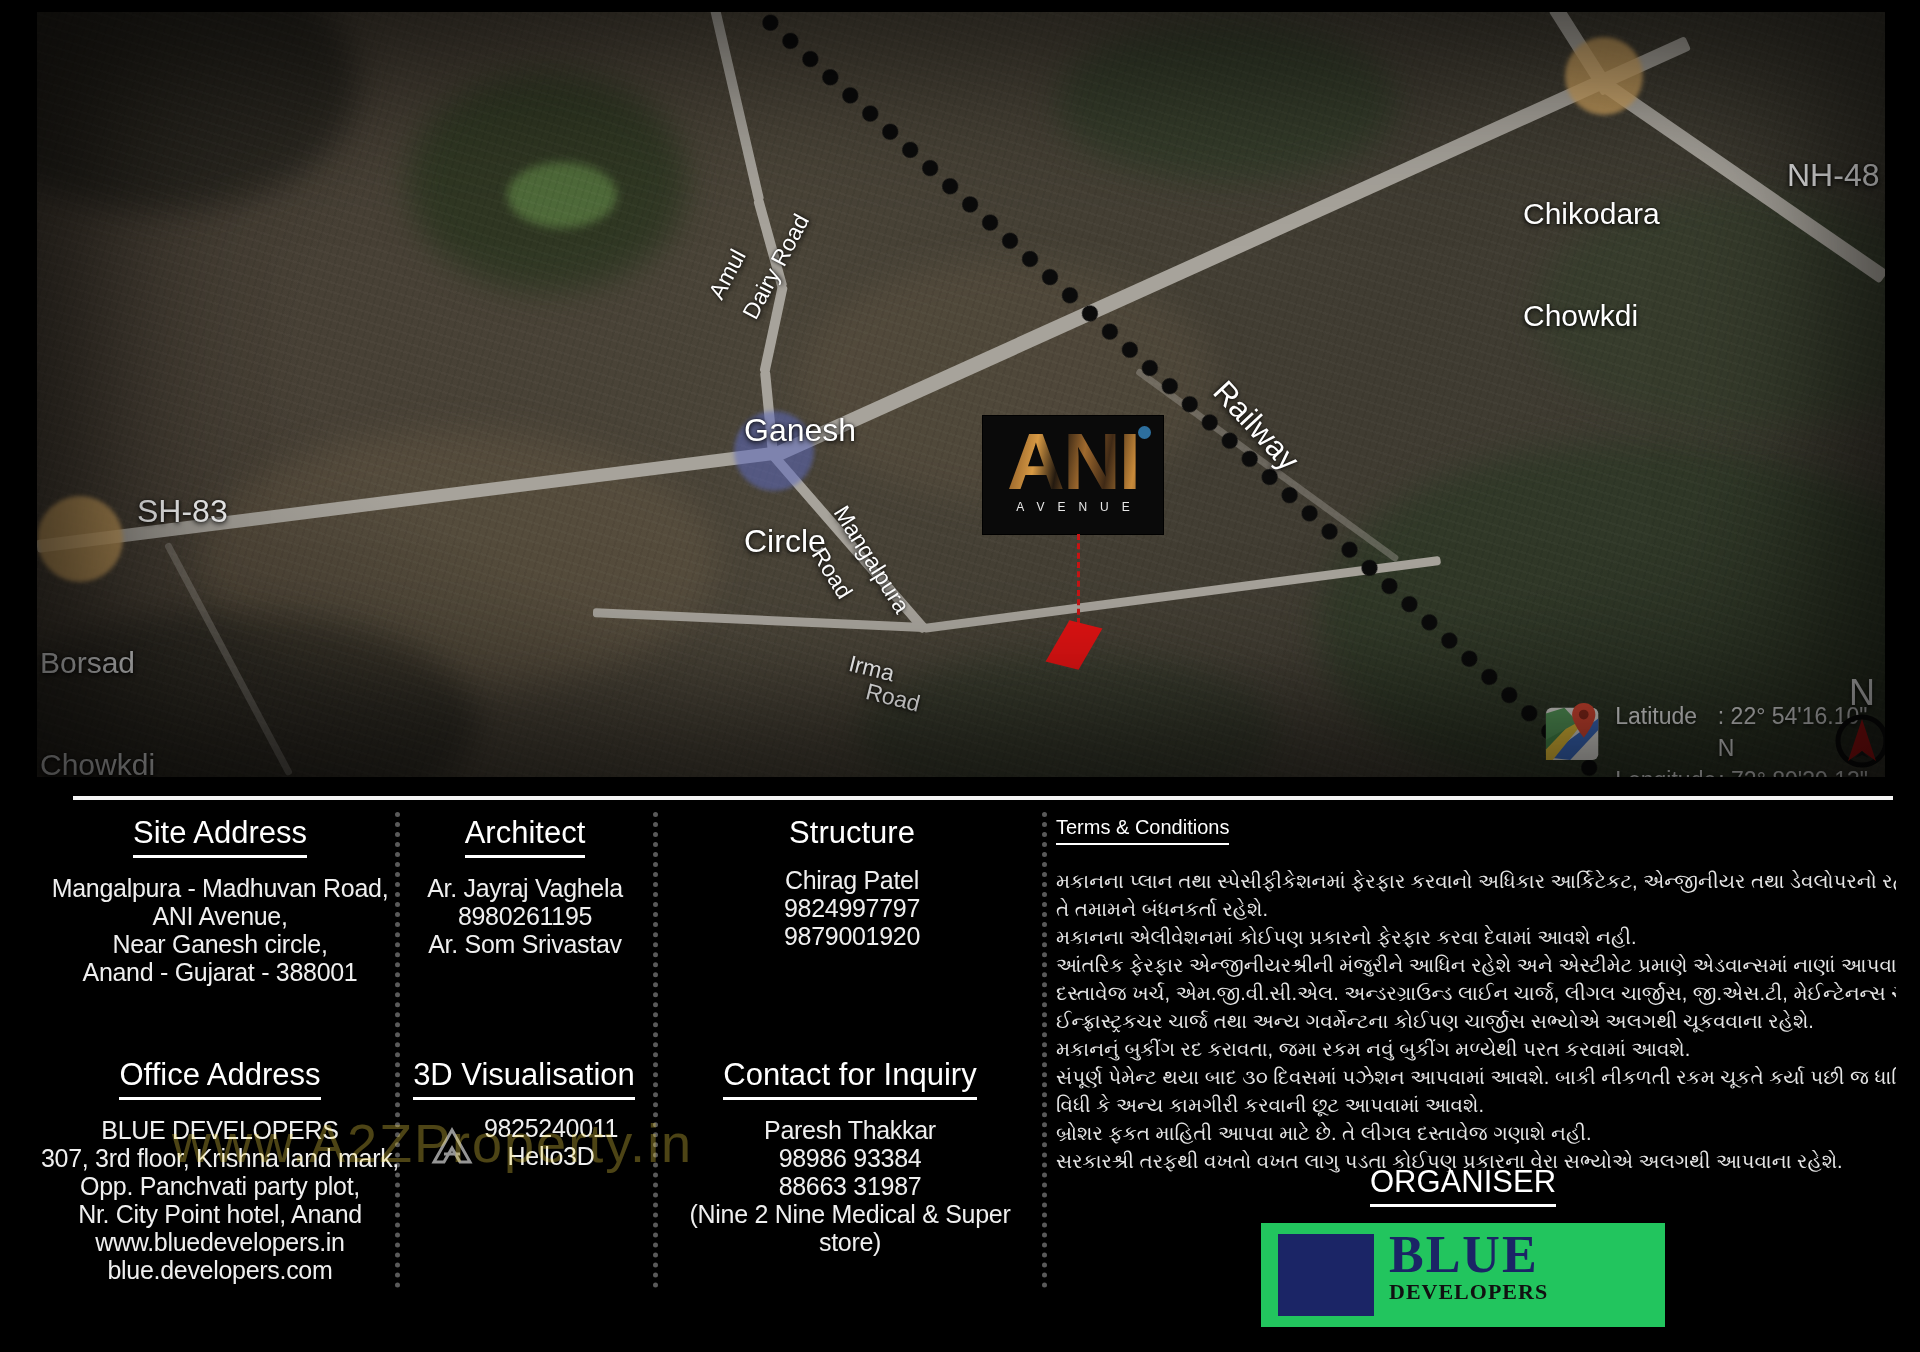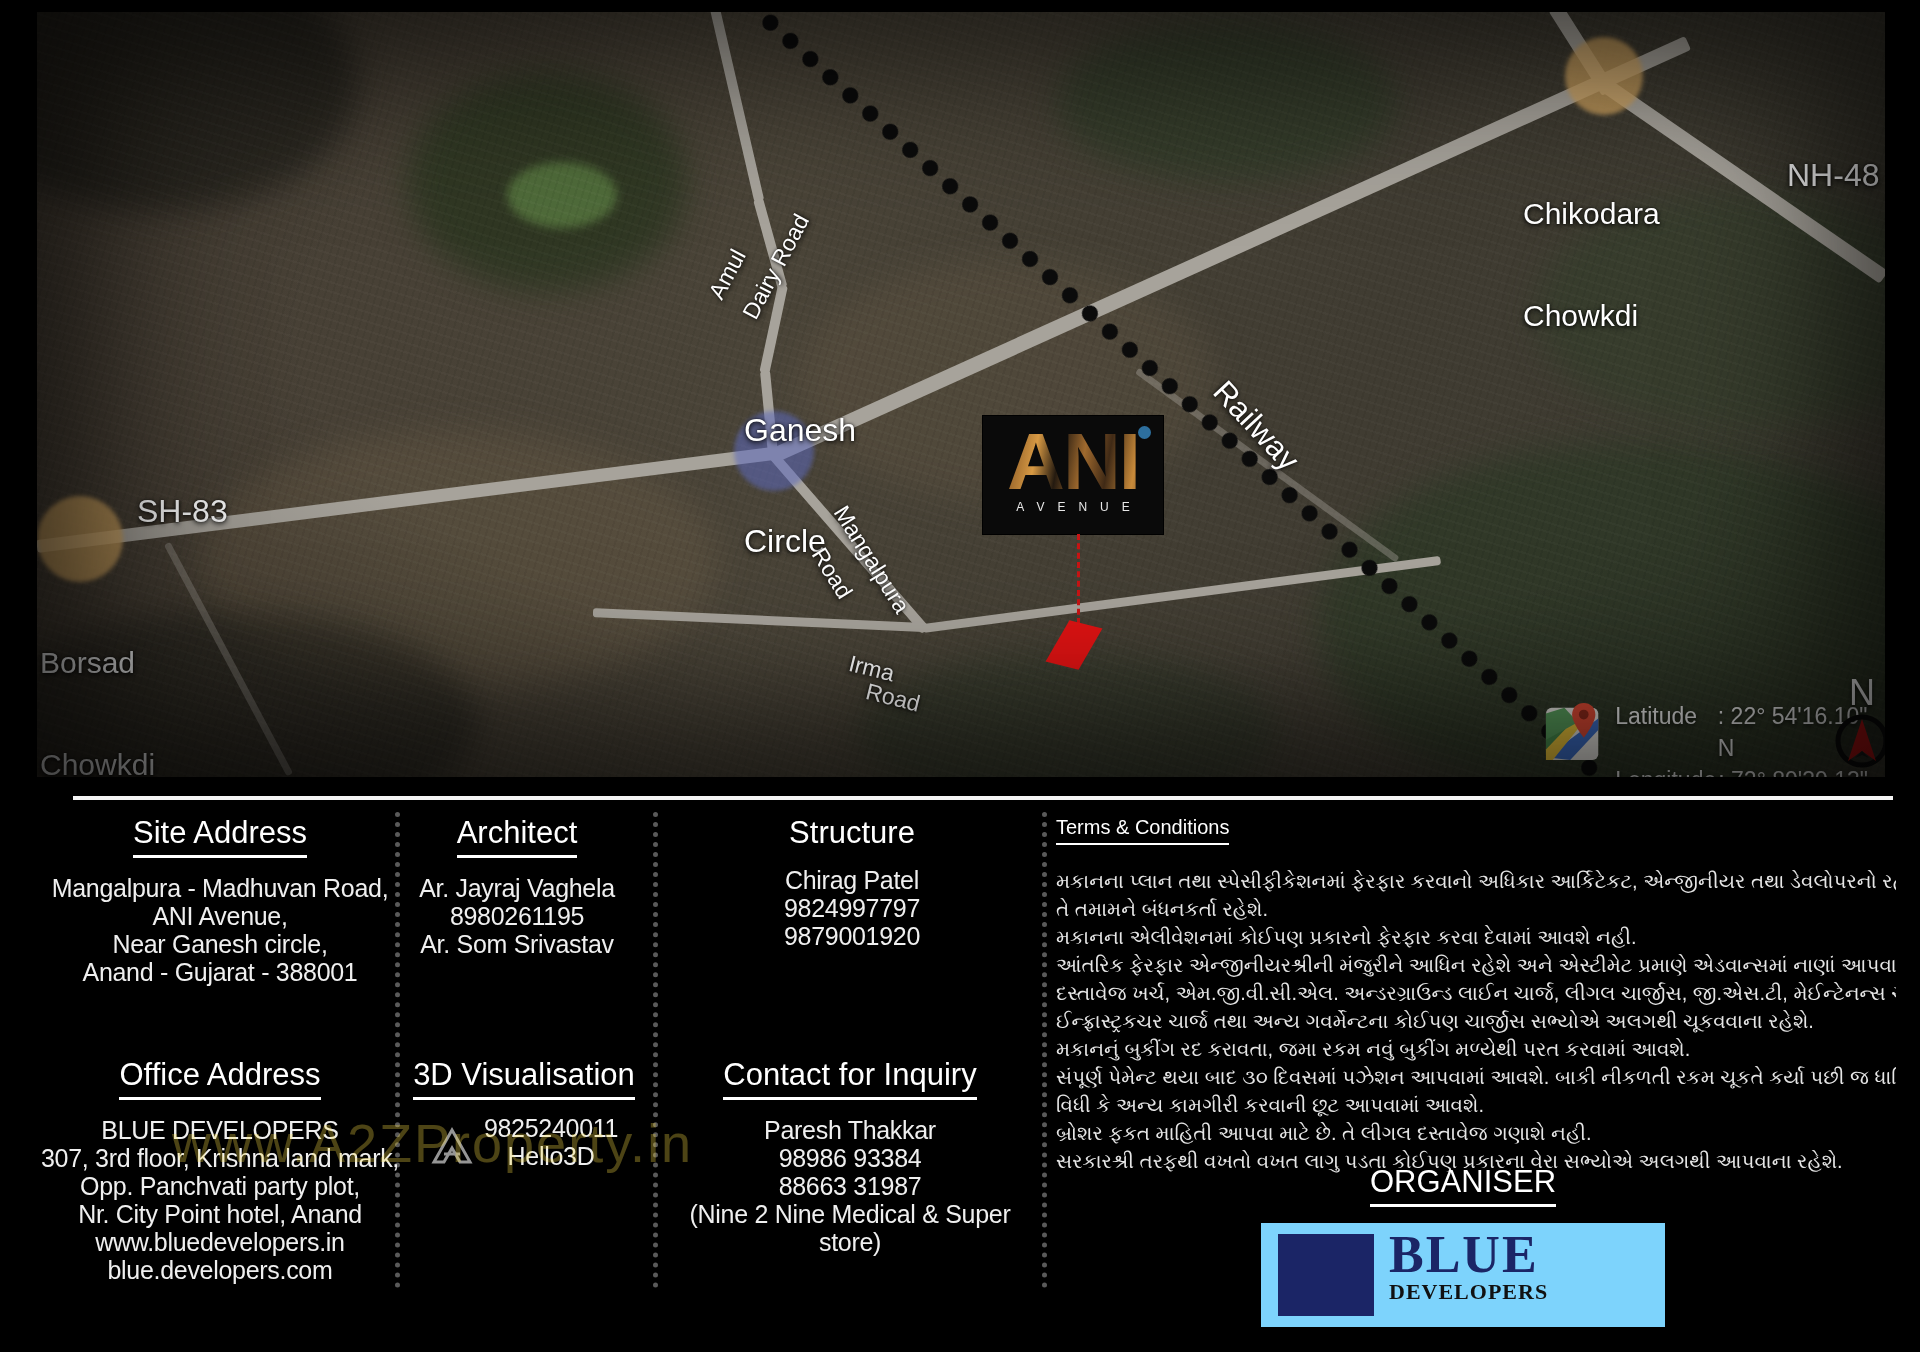--- a/index.html
+++ b/index.html
@@ -72,35 +72,35 @@
   .vdiv{position:absolute;top:812px;height:476px;width:0;border-left:5px dotted #5a5a5a;}
   .vd1{left:395px;} .vd2{left:653px;} .vd3{left:1042px;}
 
   .sec{position:absolute;text-align:center;}
   .col-h{color:#fff;font-size:31px;line-height:34px;}
   .uh{display:inline-block;border-bottom:3px solid #fff;padding-bottom:5px;}
   .col-lines{margin-top:16px;}
   .col-line{color:#efefef;font-size:25px;line-height:28px;letter-spacing:-.3px;}
   .s-site{left:30px;top:816px;width:380px;}
   .s-office{left:30px;top:1058px;width:380px;}
-  .s-architect{left:392px;top:816px;width:250px;}
+  .s-architect{left:400px;top:816px;width:250px;}
   .s-3d{left:398px;top:1058px;width:252px;}
   .s-structure{left:663px;top:816px;width:378px;}
   .s-contact{left:658px;top:1058px;width:384px;}
   .row3d{display:flex;align-items:flex-end;justify-content:center;gap:10px;margin-top:14px;}
   .h3dlogo{width:44px;height:44px;opacity:.8;}
 
   .s-terms{left:1056px;top:816px;width:840px;text-align:left;overflow:hidden;}
   .terms-h{font-size:20px;color:#fff;}
   .terms-h .uh{border-bottom-width:2px;padding-bottom:4px;}
   .terms-lines{margin-top:22px;}
   .terms-line{font-size:20px;line-height:28px;color:#e6e6e6;white-space:nowrap;}
 
   .s-org{left:1150px;top:1165px;width:626px;text-align:center;}
-  .blue-box{position:relative;margin:16px auto 0;width:404px;height:104px;background:#7dd3fc;text-align:left;}
+  .blue-box{position:relative;margin:16px auto 0;width:404px;height:104px;background:#22c55e;text-align:left;}
   .blue-sq{position:absolute;left:17px;top:11px;width:96px;height:82px;background:#1b2566;}
   .blue-t1{position:absolute;left:128px;top:2px;font-family:"Liberation Serif",serif;font-weight:bold;
            font-size:52px;color:#1b2566;letter-spacing:2px;}
   .blue-t2{position:absolute;left:128px;top:56px;font-family:"Liberation Serif",serif;font-weight:bold;
            font-size:22px;color:#111;letter-spacing:1px;}
 
   .wm2{position:absolute;left:172px;top:1112px;font-size:54px;letter-spacing:2px;color:#fde047;opacity:.3;}
 </style>
 </head>
 <body>

